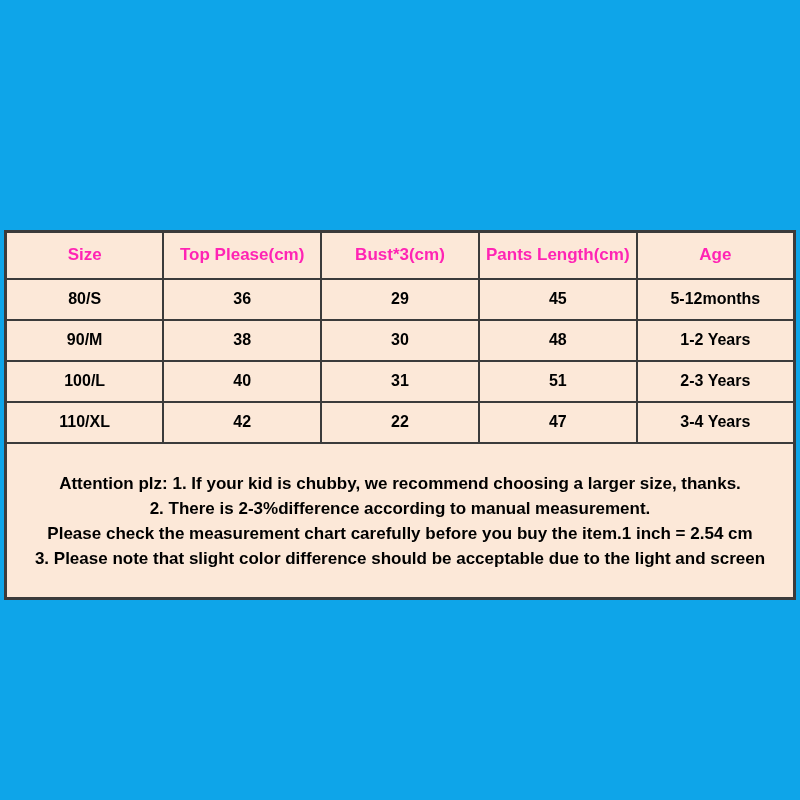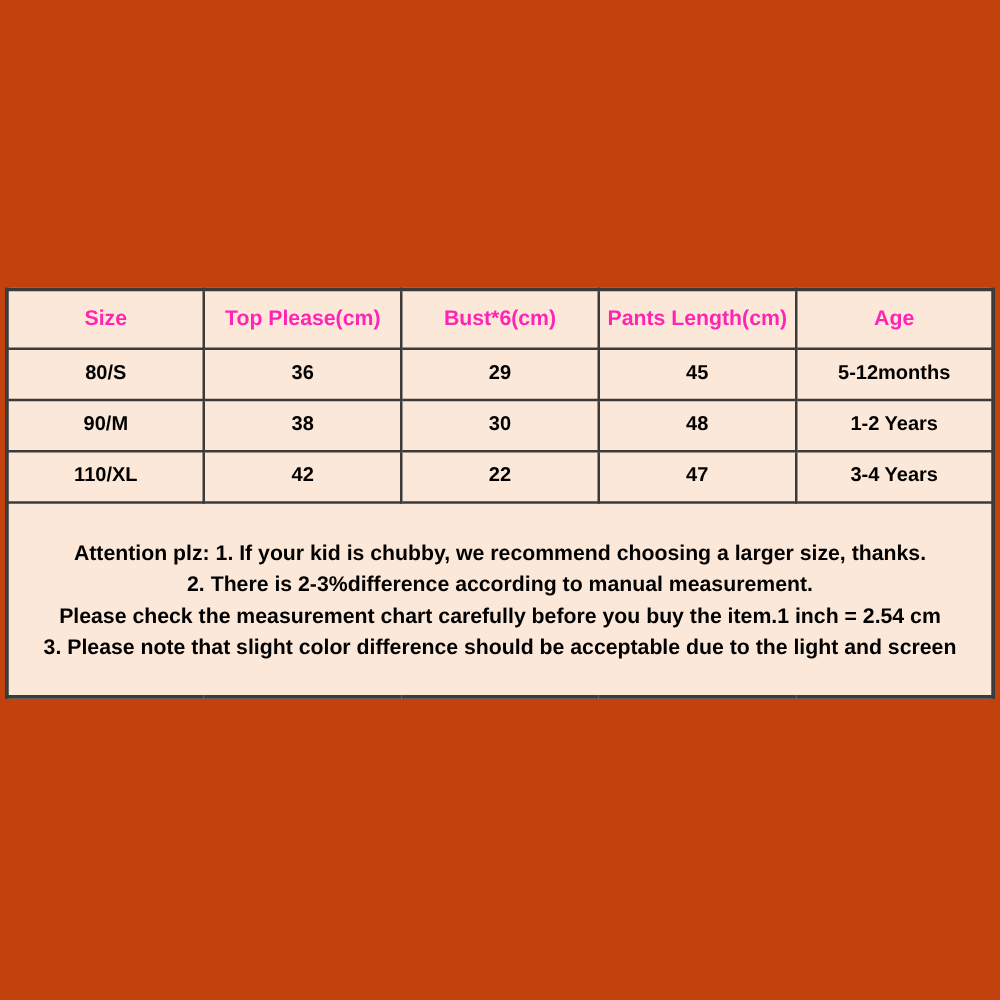--- a/index.html
+++ b/index.html
@@ -6,21 +6,21 @@
   html, body {
     width: 800px;
     height: 800px;
     background: #ffffff;
     font-family: "Liberation Sans", sans-serif;
   }
   .page {
     position: relative;
     width: 800px;
     height: 800px;
-    background: #c2410c;
+    background: #0ea5e9;
     overflow: hidden;
   }
   .chart-wrap {
     position: absolute;
     left: 4px;
     top: 230px;
     width: 792px;
   }
   table.size-chart {
     width: 100%;
@@ -66,39 +66,46 @@
 </head>
 <body>
 
 <div class="page">
   <div class="chart-wrap">
     <table class="size-chart">
       <thead>
         <tr>
           <th>Size</th>
           <th>Top Please(cm)</th>
-          <th>Bust*6(cm)</th>
+          <th>Bust*3(cm)</th>
           <th>Pants Length(cm)</th>
           <th>Age</th>
         </tr>
       </thead>
       <tbody>
         <tr>
           <td class="value-cell">80/S</td>
           <td class="value-cell">36</td>
           <td class="value-cell">29</td>
           <td class="value-cell">45</td>
           <td class="value-cell">5-12months</td>
         </tr>
         <tr>
           <td class="value-cell">90/M</td>
           <td class="value-cell">38</td>
           <td class="value-cell">30</td>
           <td class="value-cell">48</td>
           <td class="value-cell">1-2 Years</td>
+        </tr>
+        <tr>
+          <td class="value-cell">100/L</td>
+          <td class="value-cell">40</td>
+          <td class="value-cell">31</td>
+          <td class="value-cell">51</td>
+          <td class="value-cell">2-3 Years</td>
         </tr>
         <tr>
           <td class="value-cell">110/XL</td>
           <td class="value-cell">42</td>
           <td class="value-cell">22</td>
           <td class="value-cell">47</td>
           <td class="value-cell">3-4 Years</td>
         </tr>
         <tr>
           <td class="note-cell" colspan="5">

